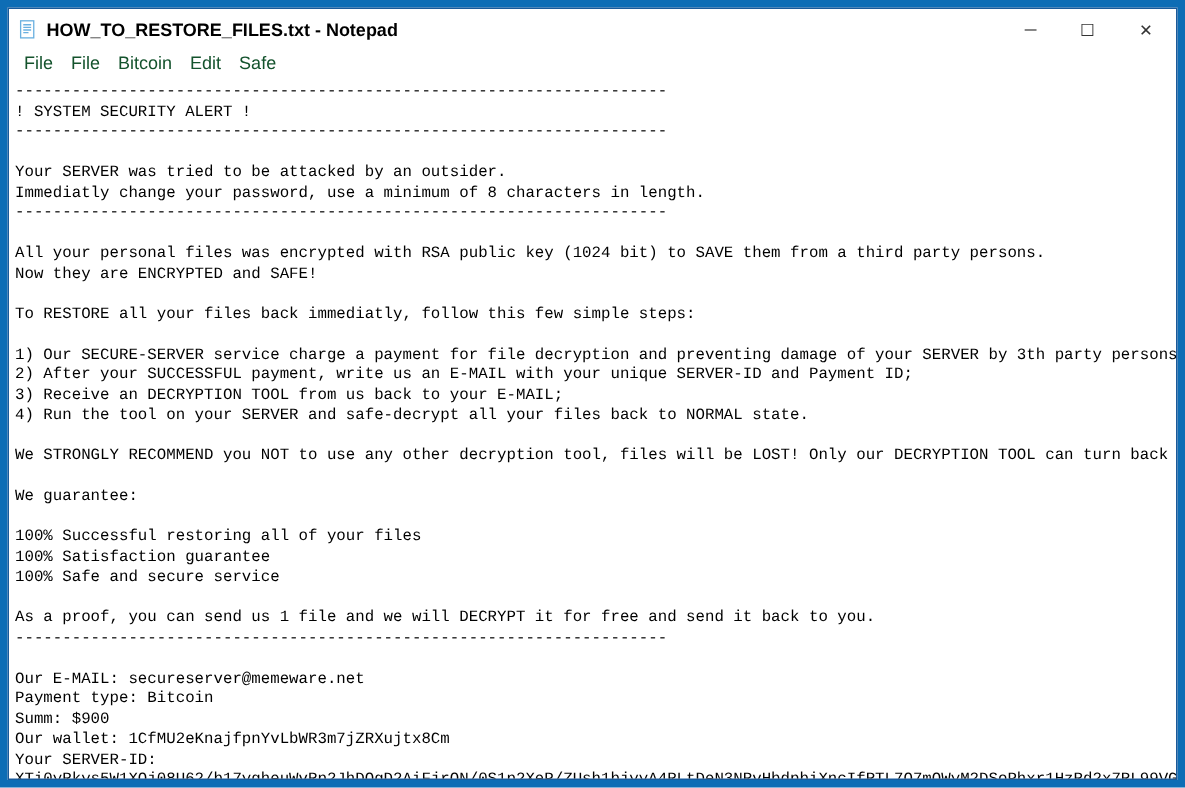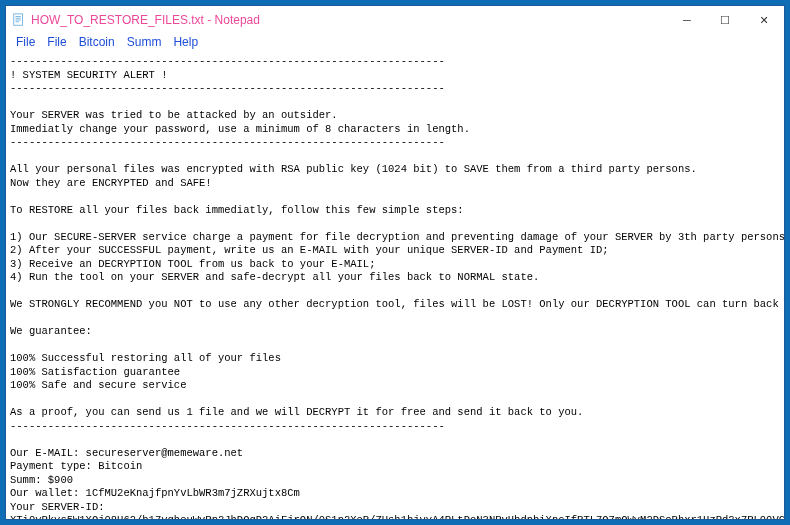--- a/index.html
+++ b/index.html
@@ -29,21 +29,22 @@
       font-size: 12px;
     }
     .title-icon {
       width: 14px;
       height: 14px;
       margin-right: 5px;
       flex-shrink: 0;
     }
     .title-text {
       flex: 1;
-      color: #ec4899;
+      color: #000000;
+      font-weight: bold;
     }
     .win-controls {
       display: flex;
       height: 100%;
     }
     .win-btn {
       width: 38px;
       height: 28px;
       display: flex;
       align-items: center;
@@ -57,21 +58,21 @@
     .win-btn.close { width: 40px; }
     .menubar {
       display: flex;
       height: 19px;
       padding-left: 4px;
       font-size: 12px;
       gap: 0;
     }
     .menu-item {
       padding: 1px 6px;
-      color: #1d4ed8;
+      color: #14532d;
     }
     .editor {
       flex: 1;
       padding: 2px 4px;
       font-family: Consolas, "Courier New", monospace;
       font-size: 10.5px;
       line-height: 13.5px;
       color: #000;
       white-space: pre;
       overflow: hidden;
@@ -95,22 +96,22 @@
     <div class="win-controls">
       <button class="win-btn">─</button>
       <button class="win-btn">☐</button>
       <button class="win-btn close">✕</button>
     </div>
   </div>
   <div class="menubar">
     <span class="menu-item">File</span>
     <span class="menu-item">File</span>
     <span class="menu-item">Bitcoin</span>
-    <span class="menu-item">Summ</span>
-    <span class="menu-item">Help</span>
+    <span class="menu-item">Edit</span>
+    <span class="menu-item">Safe</span>
   </div>
   <div class="editor">---------------------------------------------------------------------
 ! SYSTEM SECURITY ALERT !
 ---------------------------------------------------------------------
 
 Your SERVER was tried to be attacked by an outsider.
 Immediatly change your password, use a minimum of 8 characters in length.
 ---------------------------------------------------------------------
 
 All your personal files was encrypted with RSA public key (1024 bit) to SAVE them from a third party persons.

